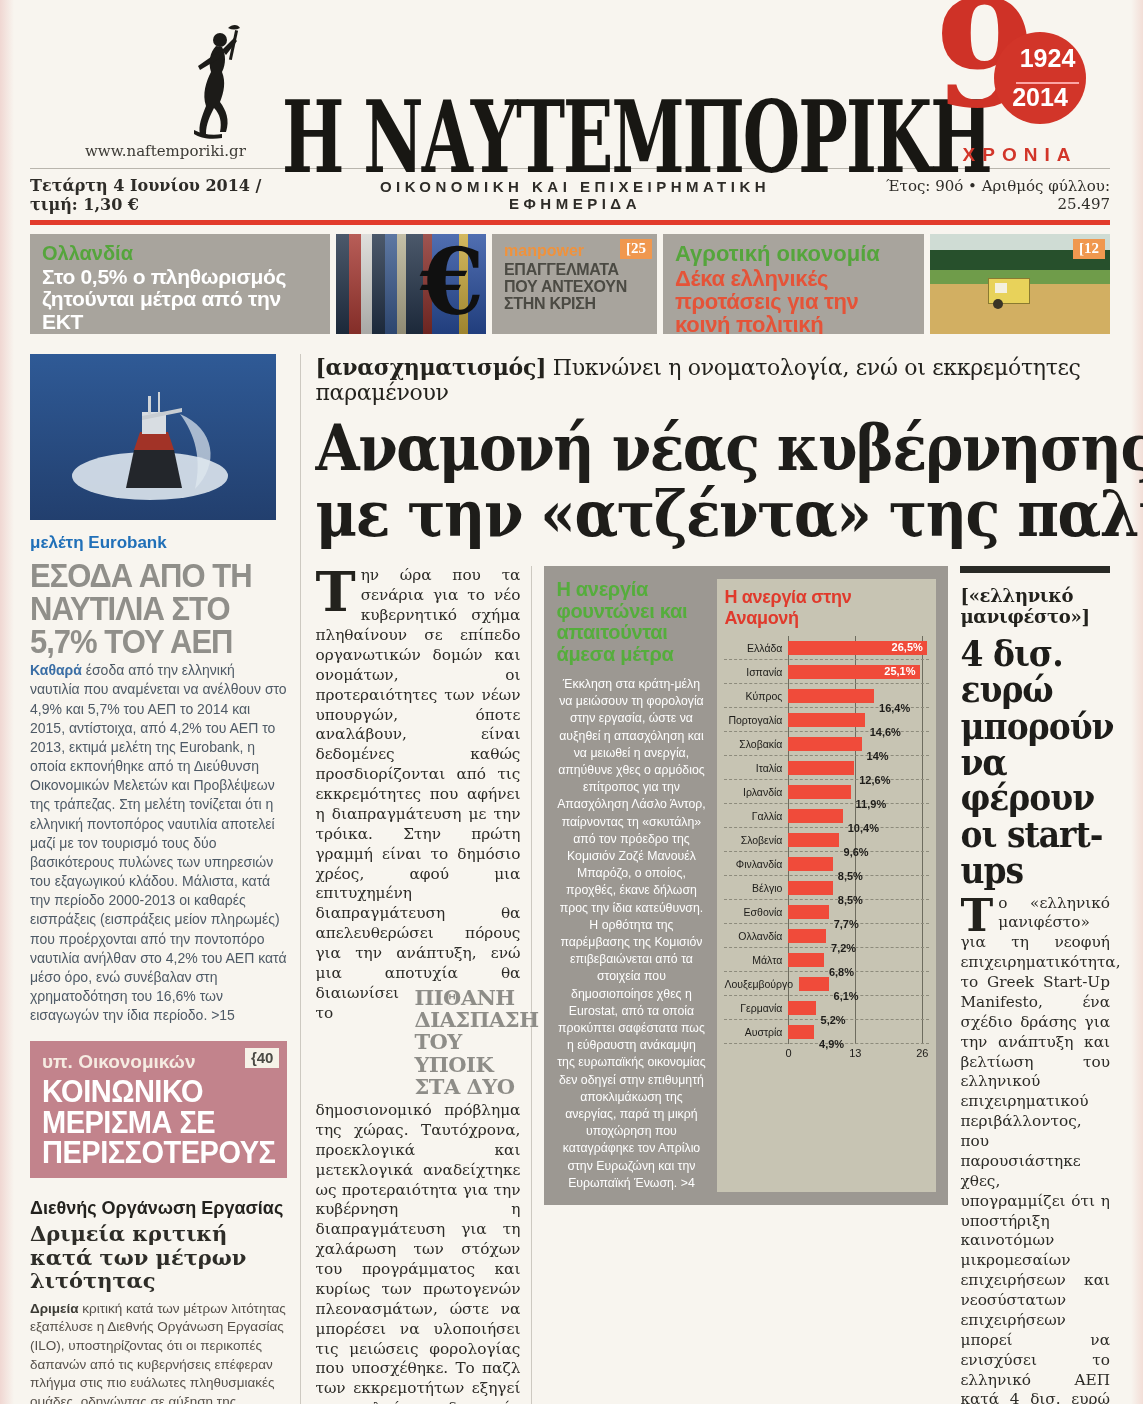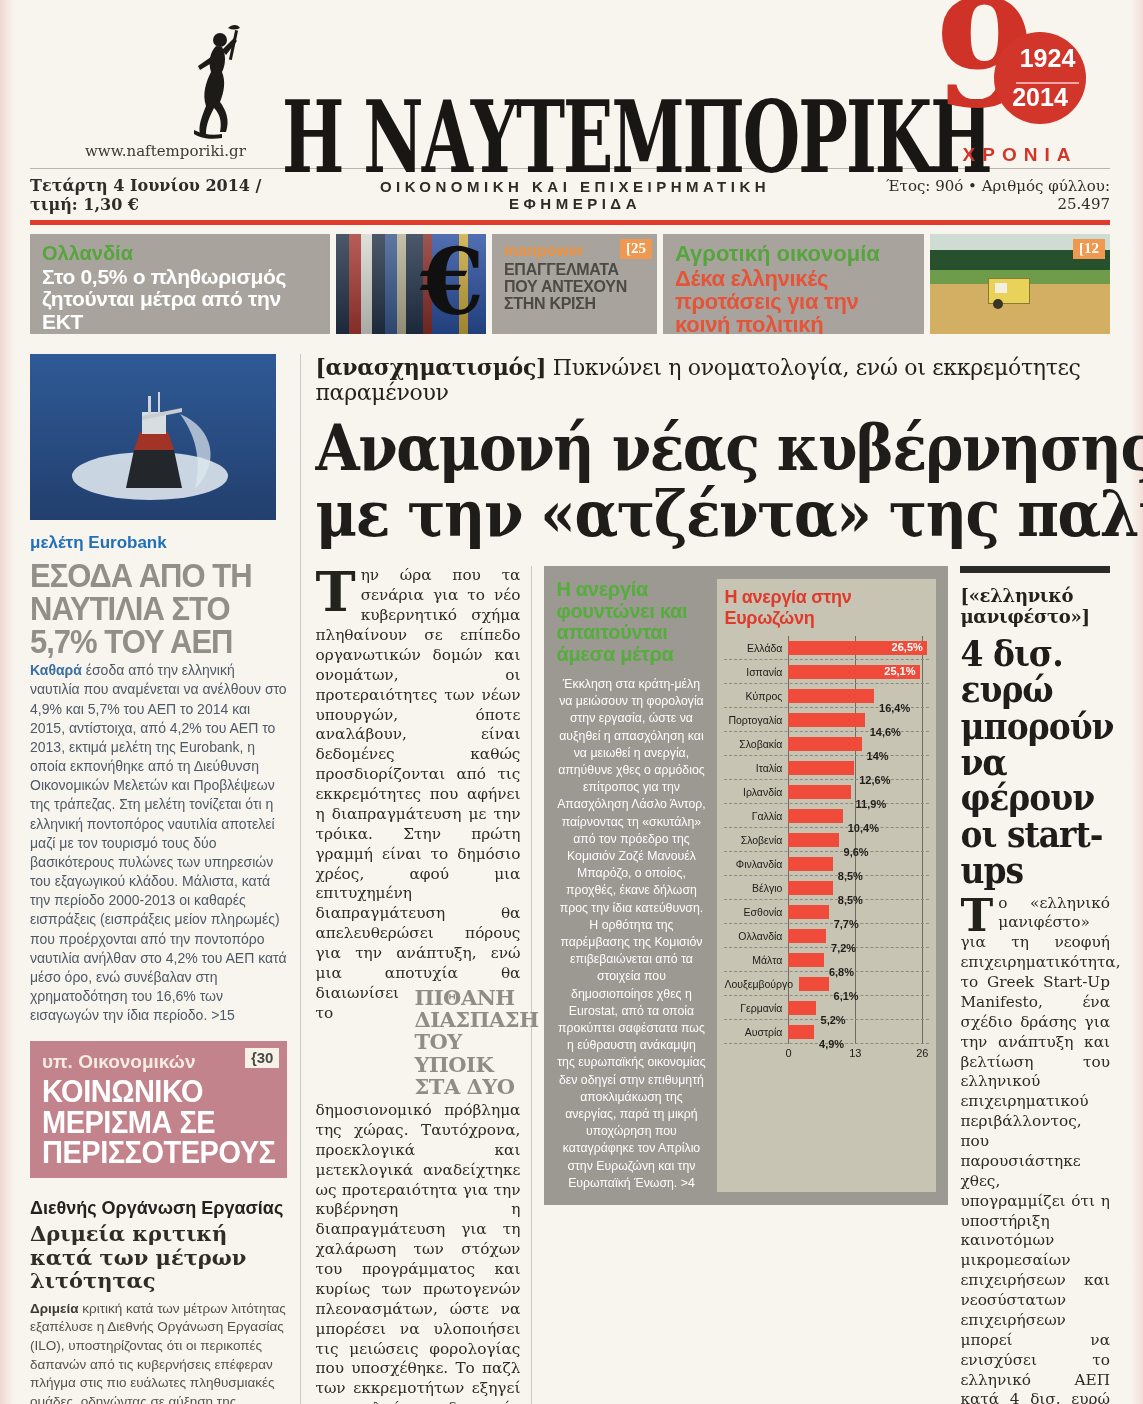--- a/index.html
+++ b/index.html
@@ -200,21 +200,21 @@
 
       <div>
         <div class="art-kicker-blue">μελέτη Eurobank</div>
         <div class="rail-headline">ΕΣΟΔΑ ΑΠΟ ΤΗ ΝΑΥΤΙΛΙΑ ΣΤΟ 5,7% ΤΟΥ ΑΕΠ</div>
         <div class="rail-body"><span class="lead-word-blue">Καθαρά</span><span> έσοδα από την ελληνική ναυτιλία που αναμένεται να ανέλθουν στο 4,9% και 5,7% του ΑΕΠ το 2014 και 2015, αντίστοιχα, από 4,2% του ΑΕΠ το 2013, εκτιμά μελέτη της Eurobank, η οποία εκπονήθηκε από τη Διεύθυνση Οικονομικών Μελετών και Προβλέψεων της τράπεζας. Στη μελέτη τονίζεται ότι η ελληνική ποντοπόρος ναυτιλία αποτελεί μαζί με τον τουρισμό τους δύο βασικότερους πυλώνες των υπηρεσιών του εξαγωγικού κλάδου. Μάλιστα, κατά την περίοδο 2000-2013 οι καθαρές εισπράξεις (εισπράξεις μείον πληρωμές) που προέρχονται από την ποντοπόρο ναυτιλία ανήλθαν στο 4,2% του ΑΕΠ κατά μέσο όρο, ενώ συνέβαλαν στη χρηματοδότηση του 16,6% των εισαγωγών την ίδια περίοδο. &gt;15</span></div>
       </div>
 
       <div class="redbox">
         <div class="rb-kicker">υπ. Οικονομικών</div>
         <div class="rb-title">ΚΟΙΝΩΝΙΚΟ ΜΕΡΙΣΜΑ ΣΕ ΠΕΡΙΣΣΟΤΕΡΟΥΣ</div>
-        <div class="badge-cream">{30</div>
+        <div class="badge-cream">{40</div>
       </div>
 
       <div class="ilo">
         <div class="ilo-kicker">Διεθνής Οργάνωση Εργασίας</div>
         <div class="ilo-headline">Δριμεία κριτική κατά των μέτρων λιτότητας</div>
         <div class="ilo-body"><span class="lead-word-dark">Δριμεία</span><span> κριτική κατά των μέτρων λιτότητας εξαπέλυσε η Διεθνής Οργάνωση Εργασίας (ILO), υποστηρίζοντας ότι οι περικοπές δαπανών από τις κυβερνήσεις επέφεραν πλήγμα στις πιο ευάλωτες πληθυσμιακές ομάδες, οδηγώντας σε αύξηση της φτώχειας και του αριθμού των κοινωνικά ανασφάλιστων. Οι νέοι πληρώνουν το υψηλότερο τίμημα από την κρίση στην Ευρώπη, προειδοποίησε ο επίτροπος Ανθρωπίνων Δικαιωμάτων, Νιλς Μούιζνιεκς. &gt;4</span></div>
       </div>
 
     </div>
 
@@ -233,21 +233,21 @@
               <span class="dropcap">Τ</span><span>ην ώρα που τα σενάρια για το νέο κυβερνητικό σχήμα πληθαίνουν σε επίπεδο οργανωτικών δομών και ονομάτων, οι προτεραιότητες των νέων υπουργών, όποτε αναλάβουν, είναι δεδομένες καθώς προσδιορίζονται από τις εκκρεμότητες που αφήνει η διαπραγμάτευση με την τρόικα. Στην πρώτη γραμμή είναι το δημόσιο χρέος, αφού μια επιτυχημένη διαπραγμάτευση θα απελευθερώσει πόρους για την ανάπτυξη, ενώ μια αποτυχία </span><span class="pullquote">ΠΙΘΑΝΗ ΔΙΑΣΠΑΣΗ ΤΟΥ ΥΠΟΙΚ ΣΤΑ ΔΥΟ</span><span>θα διαιωνίσει το δημοσιονομικό πρόβλημα της χώρας. Ταυτόχρονα, προεκλογικά και μετεκλογικά αναδείχτηκε ως προτεραιότητα για την κυβέρνηση η διαπραγμάτευση για τη χαλάρωση των στόχων του προγράμματος και κυρίως των πρωτογενών πλεονασμάτων, ώστε να μπορέσει να υλοποιήσει τις μειώσεις φορολογίας που υποσχέθηκε. Το παζλ των εκκρεμοτήτων εξηγεί την πολυήμερη δυστοκία λήψης αποφάσεων για την ηγεσία του υπ. Οικονομικών. Δεν είναι τυχαίο πως μεταξύ των σεναρίων του ανασχηματισμού είναι και η διάσπαση του υπουργείου. &gt;3</span>
             </div>
           </div>
 
           <div class="panelbox">
             <div class="panel-left">
               <div class="panel-title">Η ανεργία φουντώνει και απαιτούνται άμεσα μέτρα</div>
               <div class="panel-body">Έκκληση στα κράτη-μέλη να μειώσουν τη φορολογία στην εργασία, ώστε να αυξηθεί η απασχόληση και να μειωθεί η ανεργία, απηύθυνε χθες ο αρμόδιος επίτροπος για την Απασχόληση Λάσλο Άντορ, παίρνοντας τη «σκυτάλη» από τον πρόεδρο της Κομισιόν Ζοζέ Μανουέλ Μπαρόζο, ο οποίος, προχθές, έκανε δήλωση προς την ίδια κατεύθυνση. Η ορθότητα της παρέμβασης της Κομισιόν επιβεβαιώνεται από τα στοιχεία που δημοσιοποίησε χθες η Eurostat, από τα οποία προκύπτει σαφέστατα πως η εύθραυστη ανάκαμψη της ευρωπαϊκής οικονομίας δεν οδηγεί στην επιθυμητή αποκλιμάκωση της ανεργίας, παρά τη μικρή υποχώρηση που καταγράφηκε τον Απρίλιο στην Ευρωζώνη και την Ευρωπαϊκή Ένωση. &gt;4</div>
             </div>
             <div class="chart-side">
-              <div class="chart-title">Η ανεργία στην Ευρωζώνη</div>
+              <div class="chart-title">Η ανεργία στην Αναμονή</div>
               <div class="chart-rows">
                 <div class="chart-grid">
                     <div class="gridline" style="left: 0%;"></div>
                     <div class="gridline" style="left: 48.1481%;"></div>
                     <div class="gridline" style="left: 96.2963%;"></div>
                   </div>
               <div class="chart-row">
                     <div class="chart-cat">Ελλάδα</div>
                     <div class="chart-barwrap">
                       <div class="chart-bar" style="width: 98.1481%; background: rgb(240, 75, 58);">

